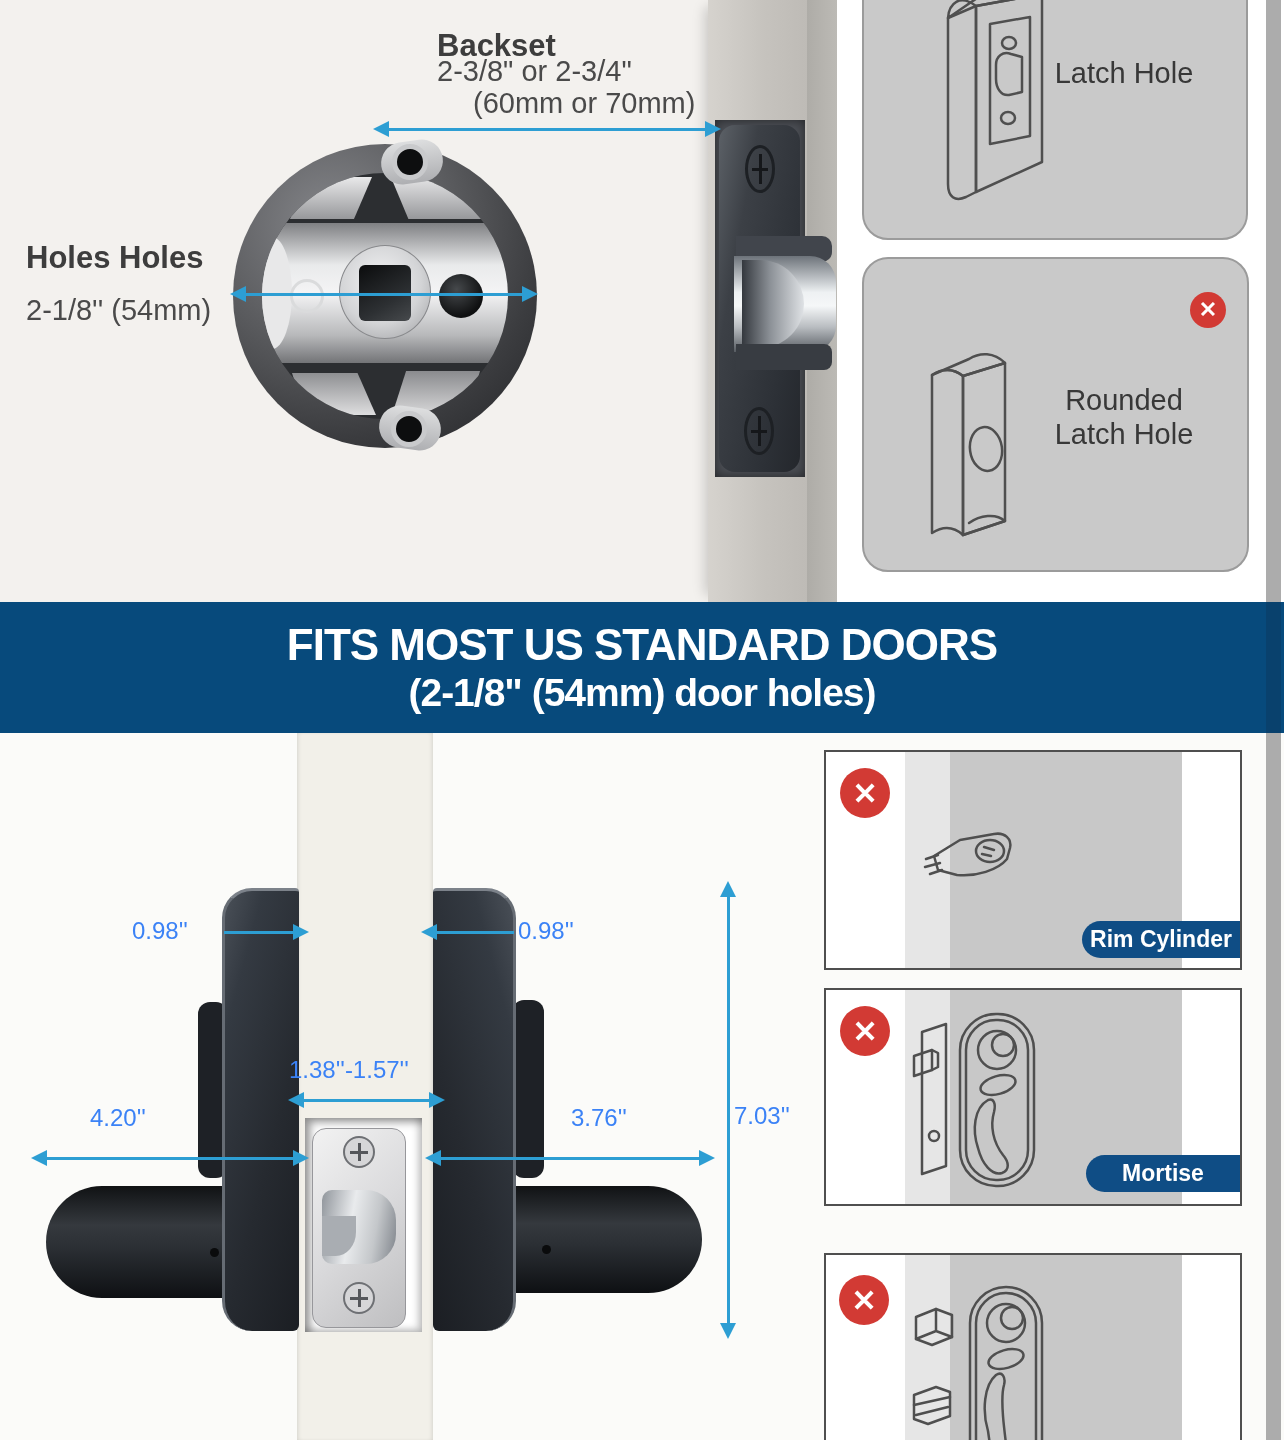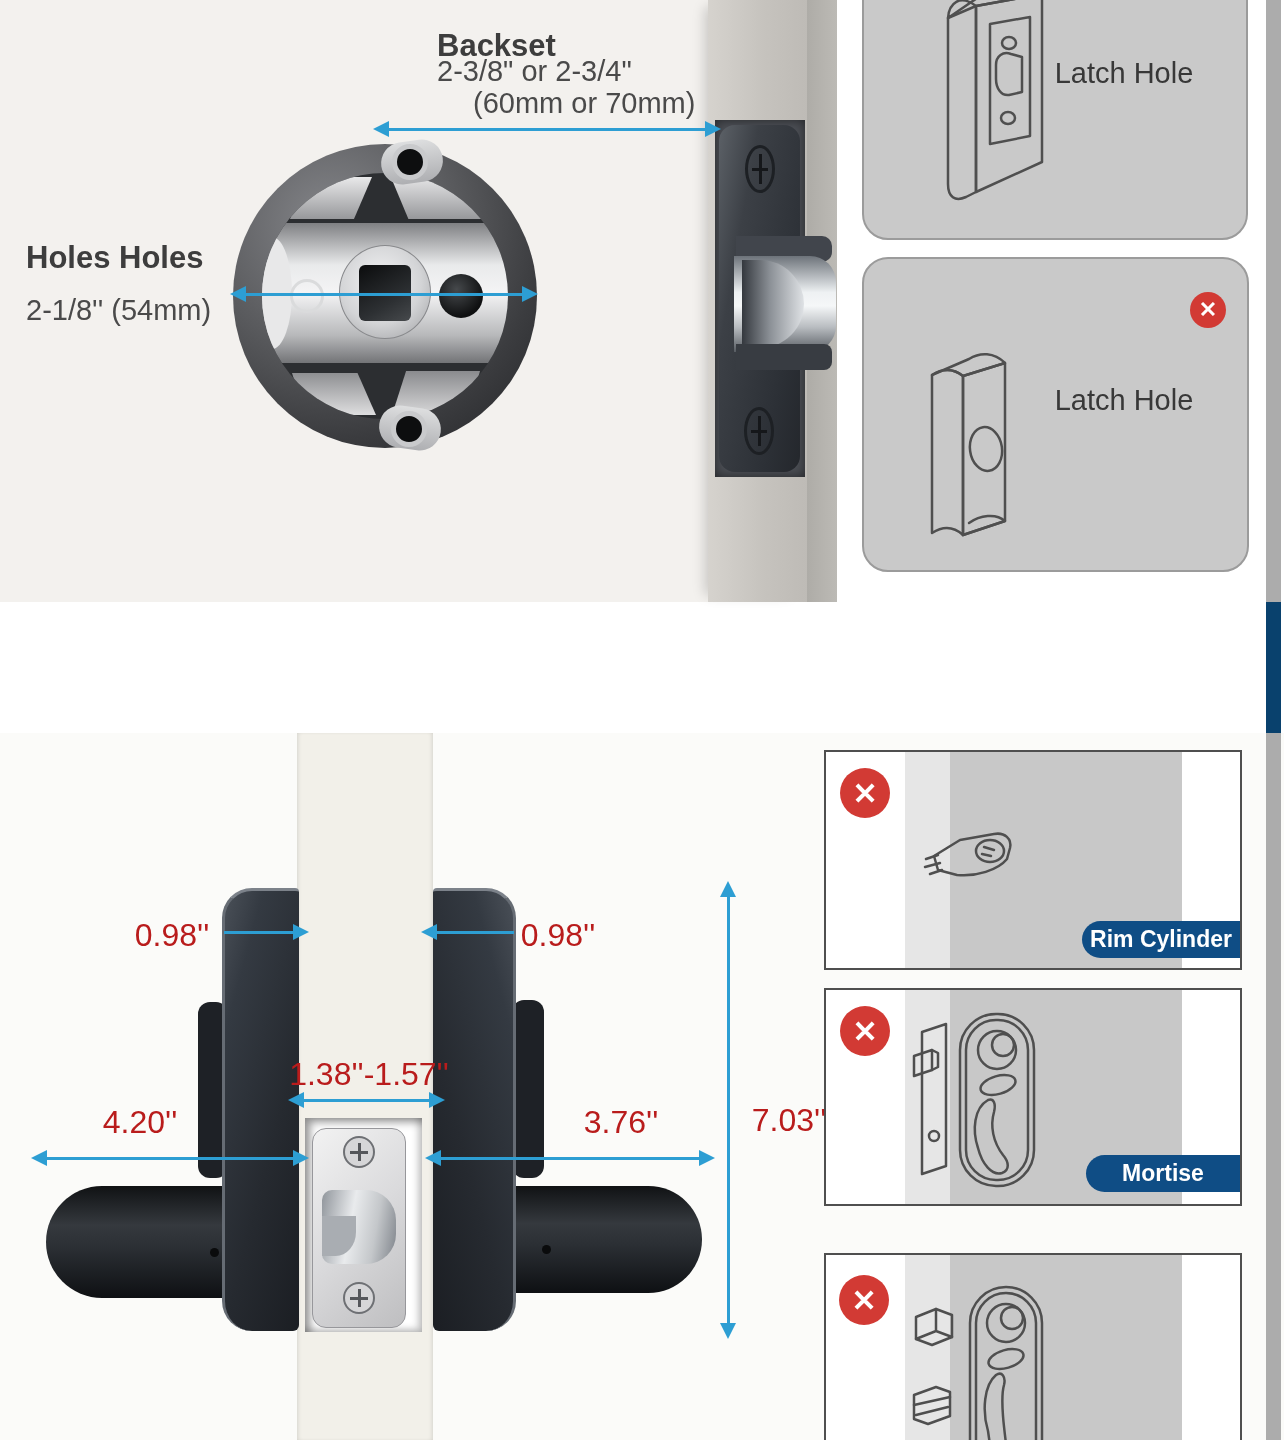--- a/index.html
+++ b/index.html
@@ -46,21 +46,21 @@
   .li-square{position:absolute;left:97px;top:92px;width:52px;height:56px;border-radius:6px;
      background:linear-gradient(150deg,#0b0c0d,#2d3033 65%,#474a4d);}
   .li-hole{position:absolute;left:177px;top:101px;width:44px;height:44px;border-radius:50%;
      background:radial-gradient(circle at 40% 35%,#46494c,#0f1011 70%);}
   .screw-tab{width:62px;height:42px;border-radius:21px;background:linear-gradient(180deg,#dddedf,#aeafb2);}
   .screw-hole{width:36px;height:36px;border-radius:50%;background:#0d0e0f;border:5px solid #c9cacc;box-sizing:border-box;}
 
   
   .t-title{font-size:31px;font-weight:700;color:#3d3d3d;}
   .t-line{font-size:29px;font-weight:400;color:#4a4a4a;}
-  .dim{font-size:32px;color:#b91c1c;text-align:center;}
+  .dim{font-size:24px;color:#3b82f6;text-align:left;}
   .ha{height:3px;background:var(--arrow);}
   .ha.hl::before{content:"";position:absolute;left:-15px;top:-7px;border-top:8px solid transparent;border-bottom:8px solid transparent;border-right:16px solid var(--arrow);}
   .ha.hr::after{content:"";position:absolute;right:-15px;top:-7px;border-top:8px solid transparent;border-bottom:8px solid transparent;border-left:16px solid var(--arrow);}
   .va{width:3px;background:var(--arrow);}
   .va::before{content:"";position:absolute;top:-15px;left:-7px;border-left:8px solid transparent;border-right:8px solid transparent;border-bottom:16px solid var(--arrow);}
   .va::after{content:"";position:absolute;bottom:-15px;left:-7px;border-left:8px solid transparent;border-right:8px solid transparent;border-top:16px solid var(--arrow);}
 
   
   .gpanel{background:#c9c9c9;border:2px solid #9b9b9b;border-radius:26px;box-sizing:border-box;overflow:hidden;}
   .gpanel-label{position:absolute;text-align:center;font-size:29px;color:#383838;line-height:34px;}
@@ -169,24 +169,29 @@
   <div class="abs gpanel" style="left:862px;top:257px;width:387px;height:315px;">
     <div class="redx" style="position:absolute;left:326px;top:33px;width:36px;height:36px;font-size:22px;">✕</div>
     <svg class="lineart" style="position:absolute;left:42px;top:58px;" width="130" height="240" viewBox="0 0 130 240">
       <path d="M26 58 C37 51 47 51 57 59 L99 46 C88 35 74 35 63 42 Z"></path>
       <path d="M26 58 L26 216 C37 209 47 209 57 218 L57 59 C47 51 37 51 26 58 Z"></path>
       <path d="M57 59 L99 46 L99 204 L57 218 Z"></path>
       <path d="M57 218 L99 204 C90 196 74 198 63 206"></path>
       <ellipse cx="80" cy="132" rx="16" ry="22" transform="rotate(-8 80 132)"></ellipse>
     </svg>
     <div class="gpanel-label" style="left:140px;top:124px;width:240px;">
+      <div>Rounded</div>
       <div>Latch Hole</div>
     </div>
   </div>
 
+  <div class="abs banner">
+    <div class="banner-l1">FITS MOST US STANDARD DOORS</div>
+    <div class="banner-l2">(2-1/8" (54mm) door holes)</div>
+  </div>
 
   <div class="abs bottom-bg"></div>
   <div class="abs door-cross"></div>
 
   <div class="abs flange" style="left:198px;top:1002px;width:30px;height:176px;"></div>
   <div class="abs flange" style="left:512px;top:1000px;width:32px;height:178px;"></div>
 
   <div class="abs lever" style="left:46px;top:1186px;width:216px;height:112px;border-radius:56px 10px 10px 56px;"></div>
   <div class="abs lever-dot" style="left:210px;top:1248px;"></div>
   <div class="abs lever" style="left:478px;top:1186px;width:224px;height:107px;border-radius:10px 54px 54px 10px;"></div>

